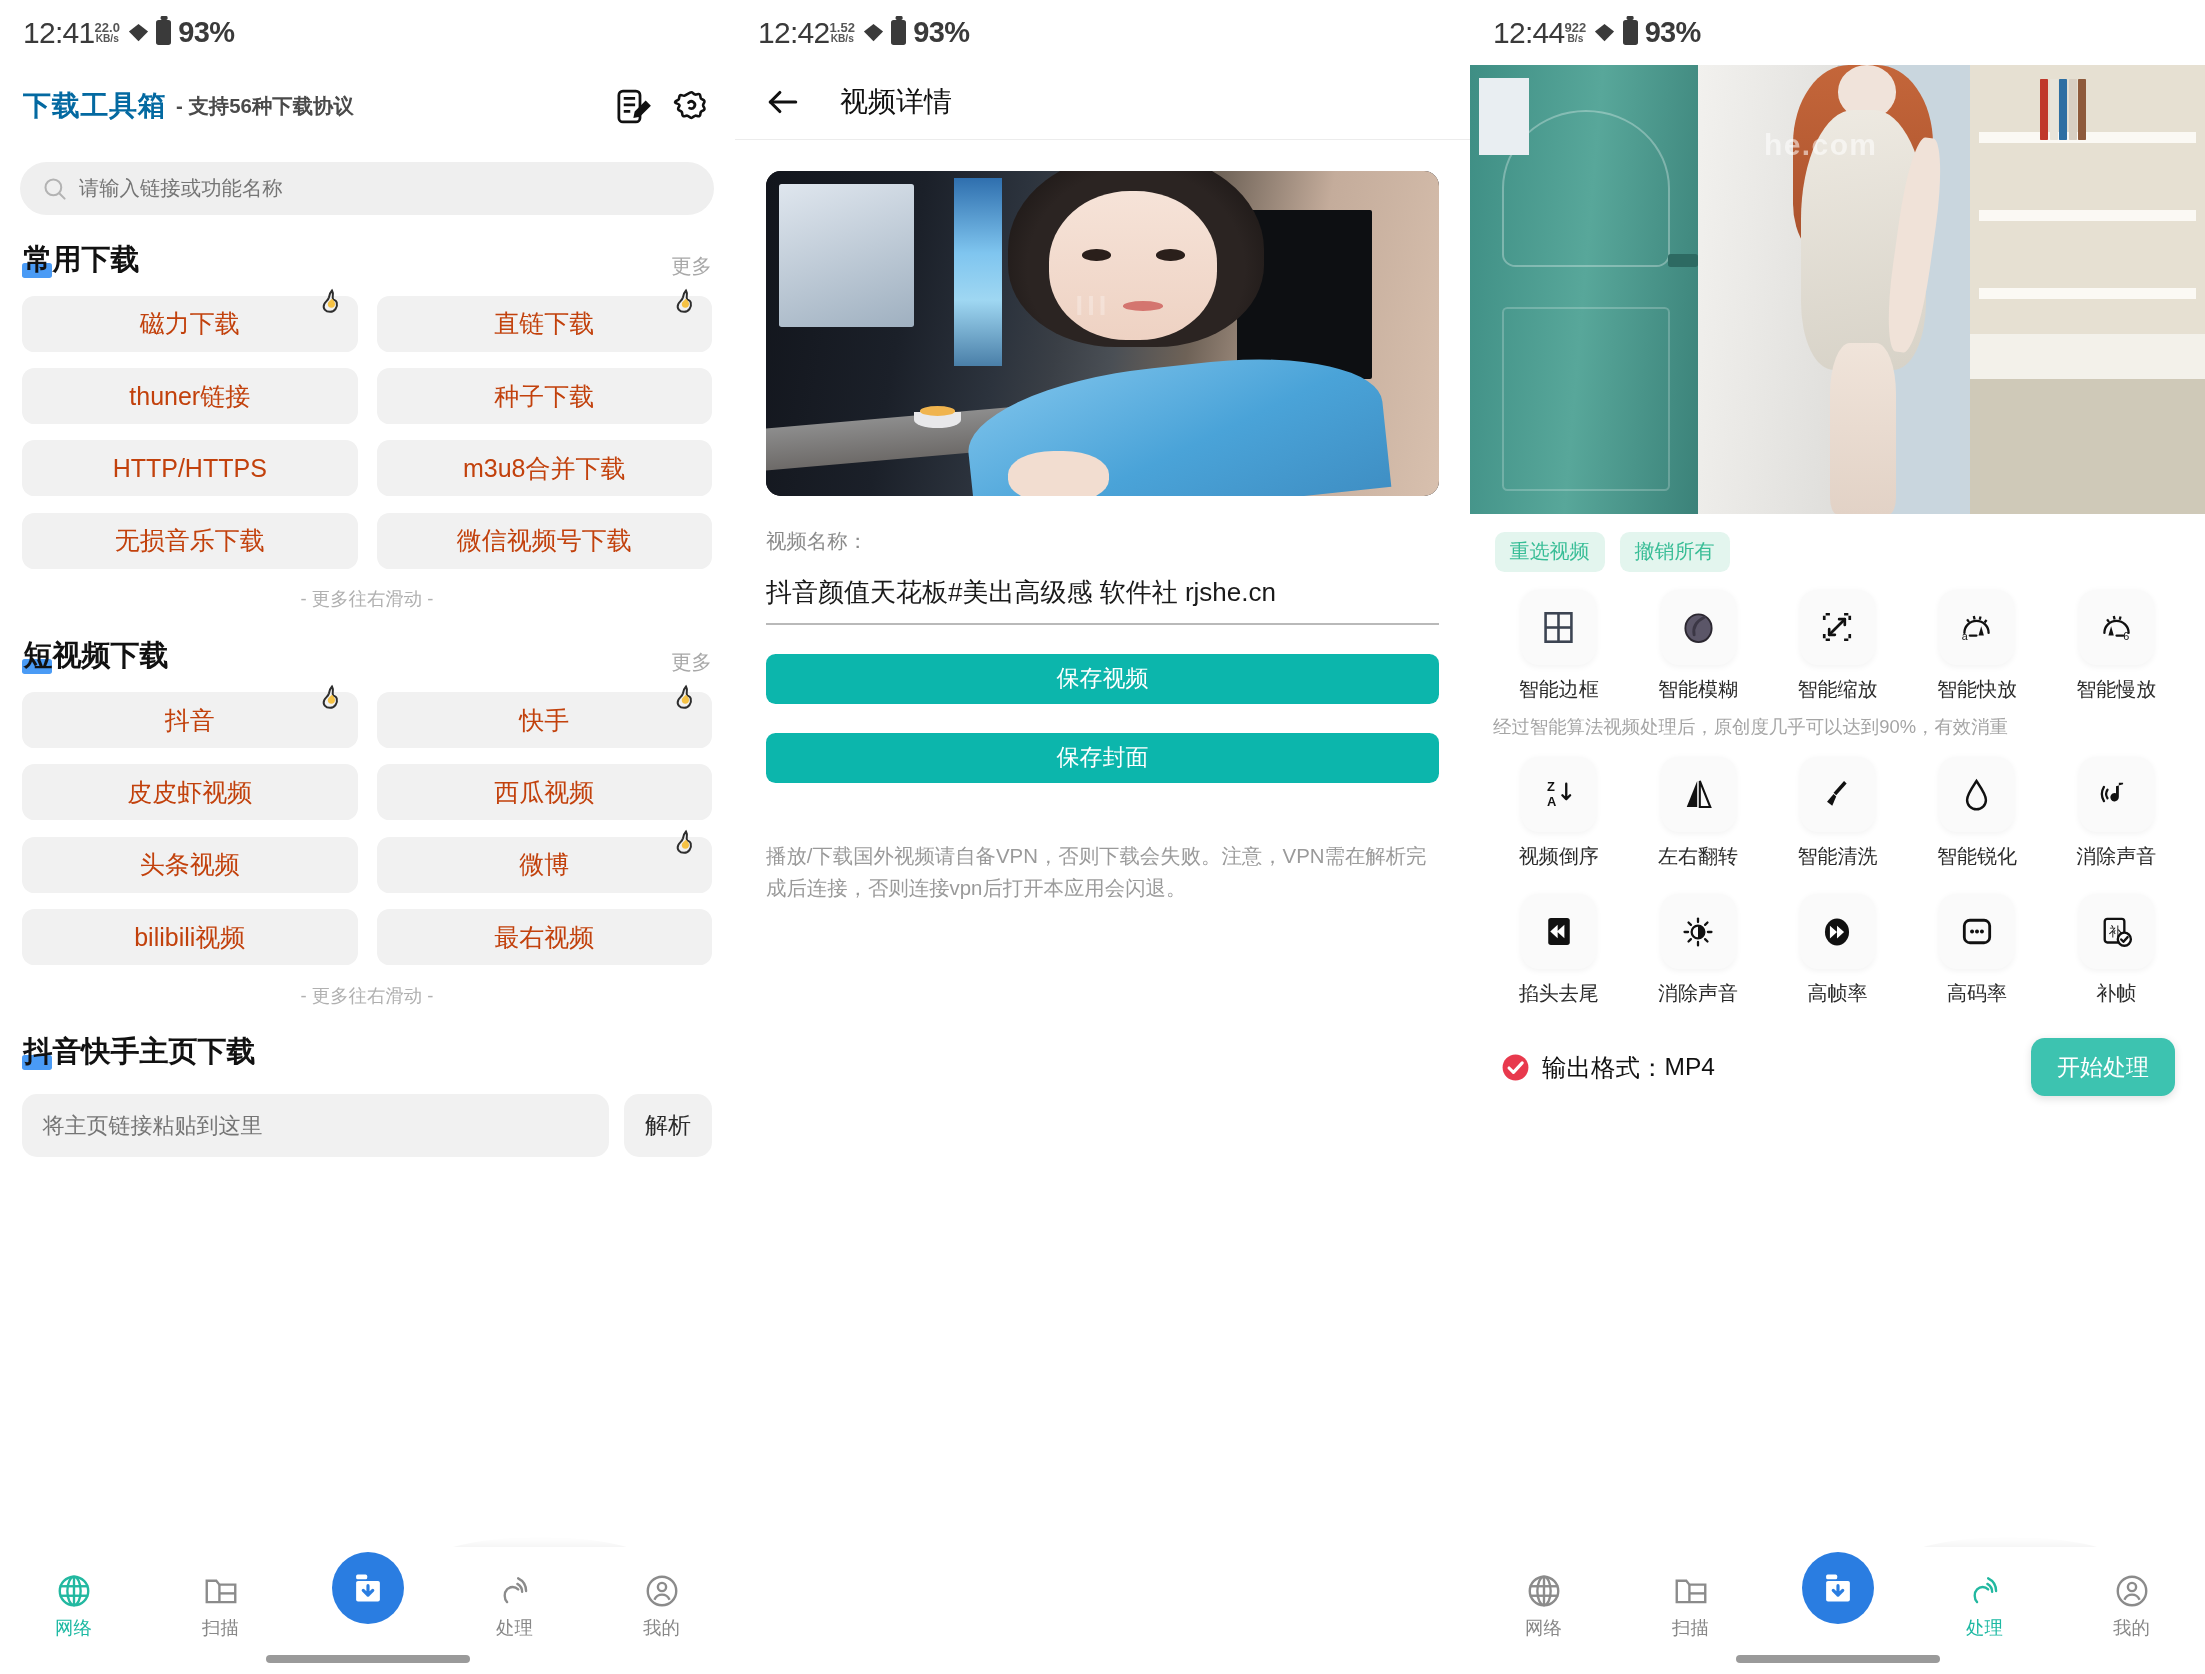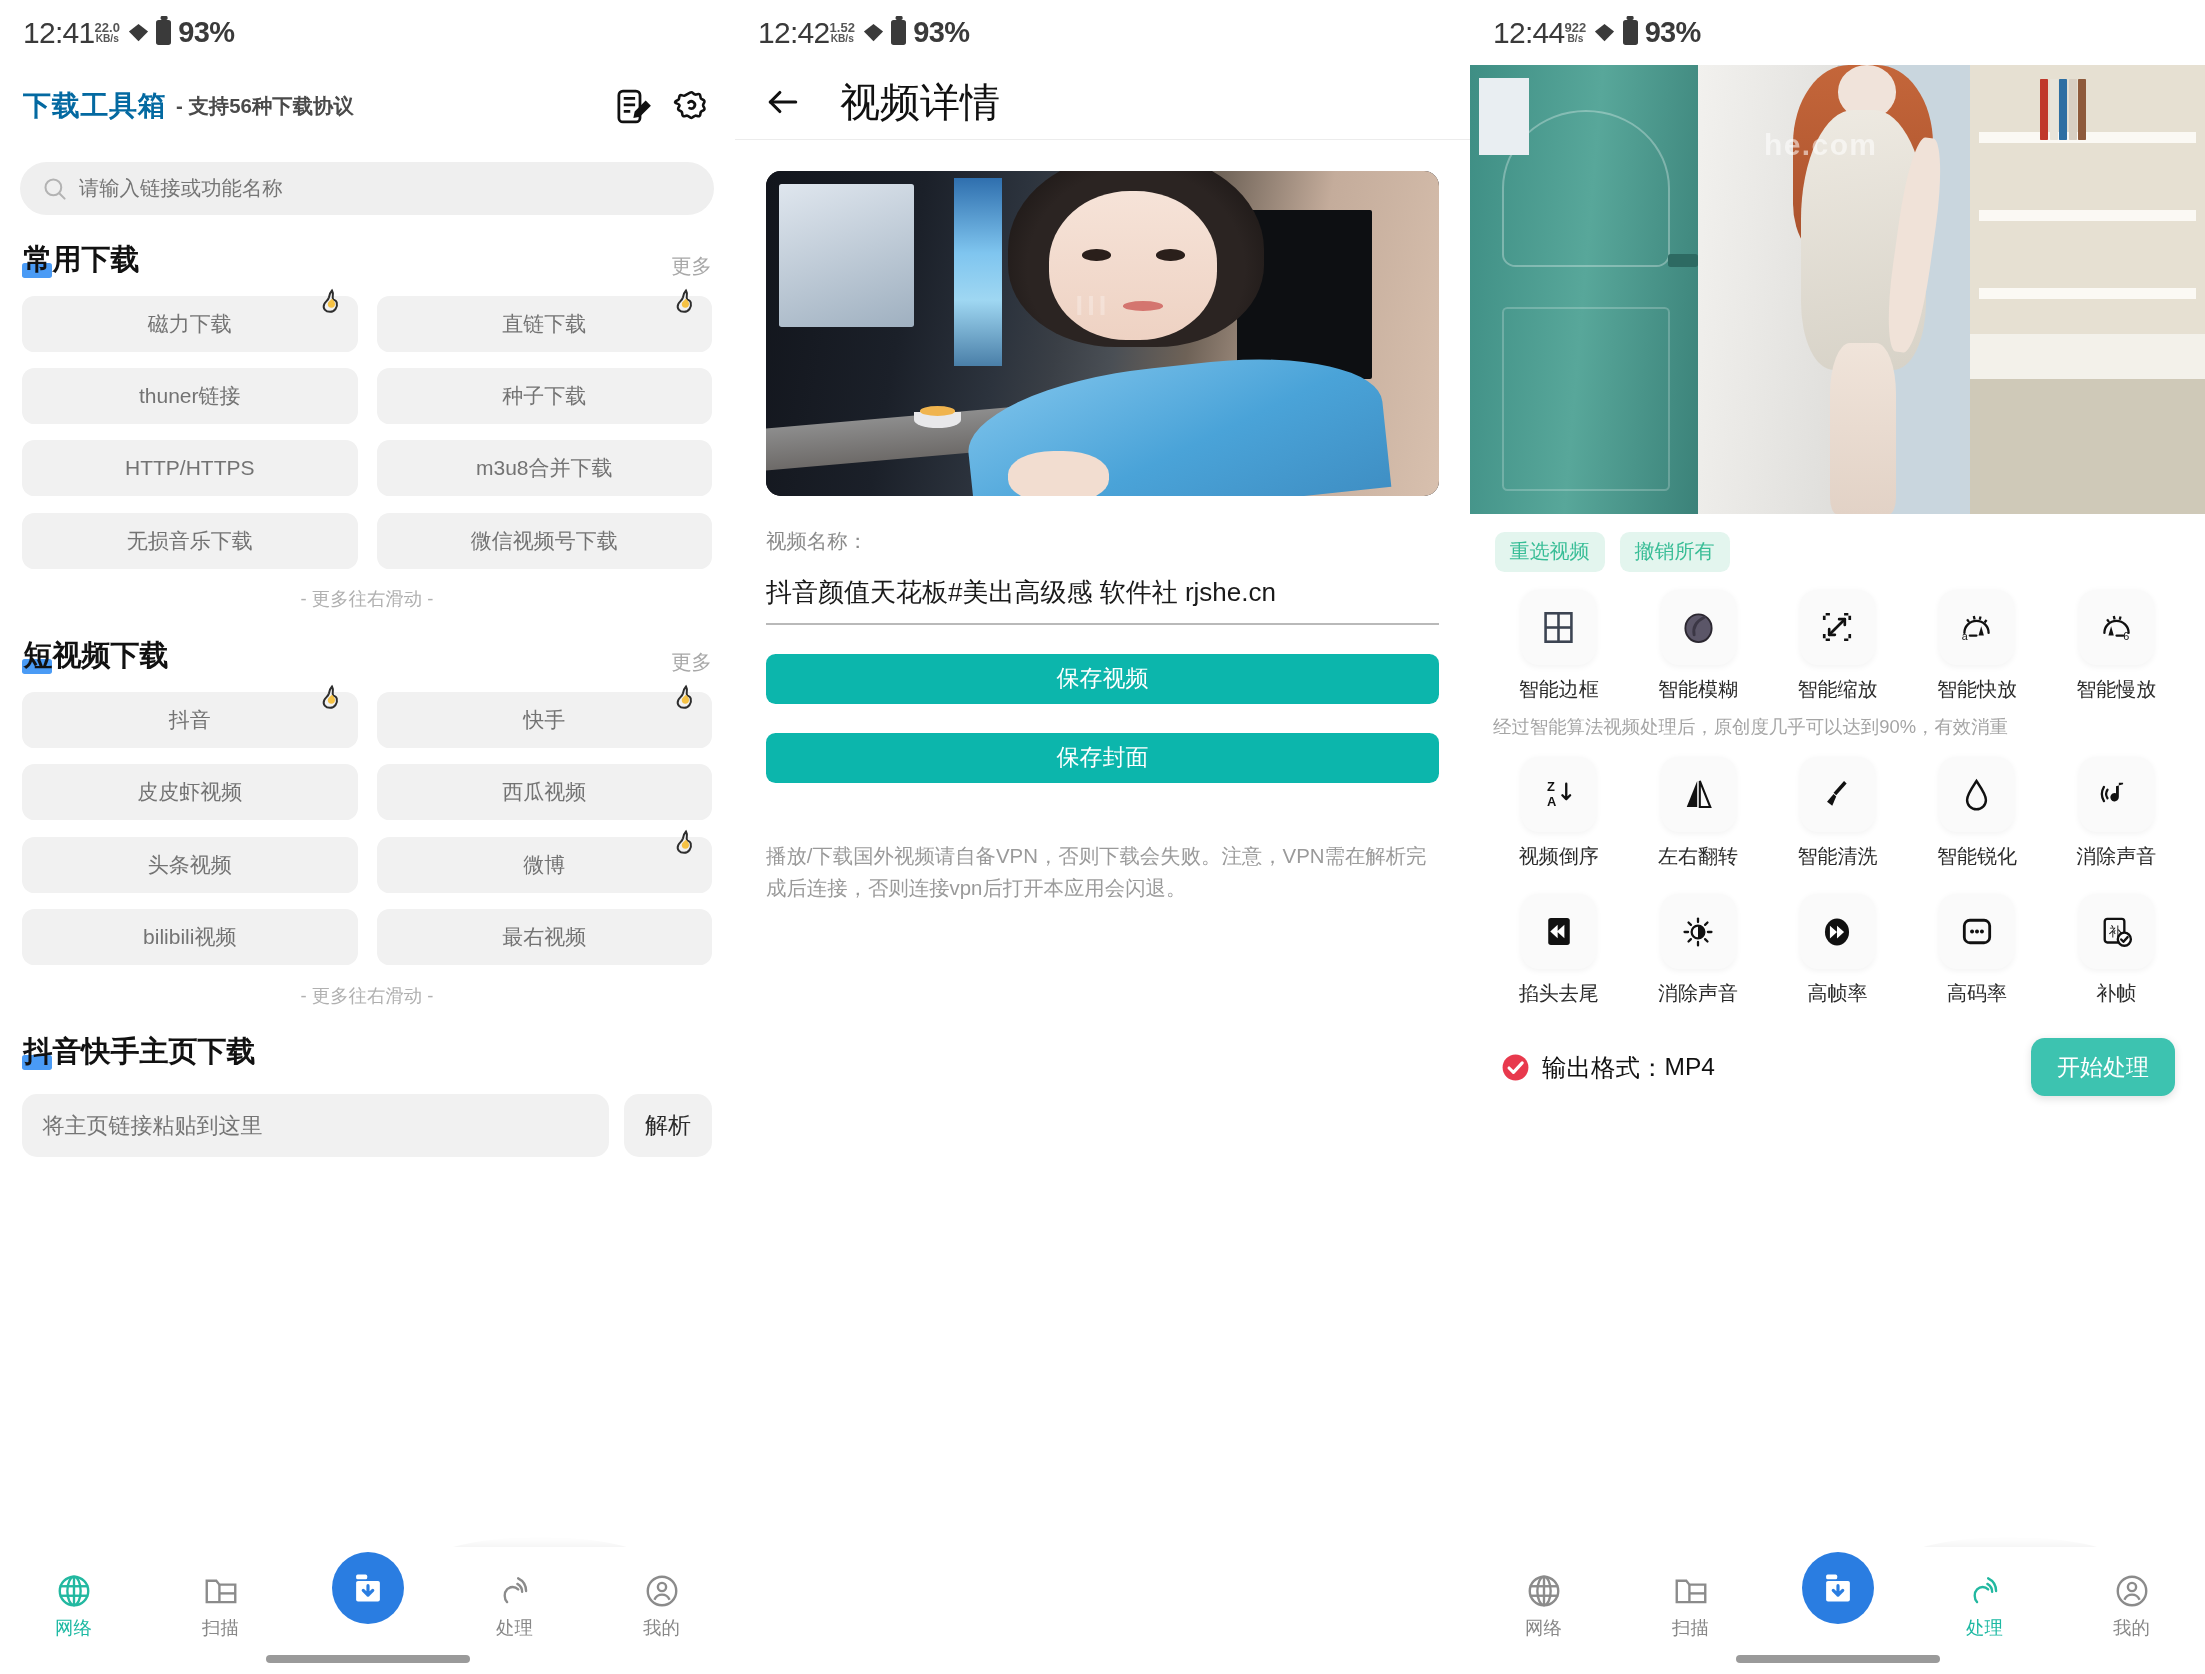--- a/index.html
+++ b/index.html
@@ -48,21 +48,21 @@
                 padding-left:1.4px; z-index:1; }
   .sect-title:before { content:""; position:absolute; left:0; bottom:2px; width:30px;
      height:15px; background:#4a9bf5; border-radius:2.7px; z-index:-1; }
   .sect-more { font-size:20.4px; color:#a8a8a8;margin-top:6px; }
 
   
   .chip-grid { display:grid; grid-template-columns:1fr 1fr; gap:16.3px 19px;
                margin:16.3px 22px 0 22px; }
   .chip { position:relative; height:56px; background:#f1f1f1; border-radius:12.3px;
           display:flex; align-items:center; justify-content:center;
-          font-size:21px; color:#737373; }
+          font-size:25px; color:#c2410c; }
   .chip .fire { position:absolute; right:11px; top:-8.2px; width:30px; height:30px; }
   .swipe-hint { text-align:center; font-size:18.4px; color:#b0b0b0; margin-top:17.7px; }
 
   
   .paste-row { display:flex; gap:15px; margin:22px 22px 0 22px; align-items:center; }
   .paste-input { flex:1; height:63px; background:#f1f1f1; border-radius:15px;
                  display:flex; align-items:center; padding:0 20.4px; }
   .paste-input input { border:none; background:transparent; outline:none;
       font-size:22px; color:#a2a2a2; font-family:inherit; width:100%; }
   .paste-btn { width:88px; height:63px; background:#f1f1f1; border-radius:15px;
@@ -89,21 +89,21 @@
      display:flex; align-items:center; justify-content:center; }
   .nav-center svg { width:38px; height:38px; display:block; }
   .home-ind { position:absolute; bottom:11px; left:50%; transform:translateX(-50%);
      width:204px; height:8.2px; border-radius:4.1px; background:#9a9a9a; }
 
   
   .p2-appbar { height:75px; display:flex; align-items:center; padding:0 29px;
                border-bottom:1.4px solid #ececec; }
   .p2-back { width:38px; height:38px; margin-right:38px; }
   .p2-back svg { display:block; width:100%; height:100%; }
-  .p2-title { font-size:40px; color:#111; font-weight:500; }
+  .p2-title { font-size:28px; color:#111; font-weight:500; }
   .p2-video { margin:31px 31px 0 31px; height:325px; border-radius:15px;
               overflow:hidden; position:relative; background:#0b0b10; }
   .p2-label { margin:31px 31px 0 31px; font-size:20.4px; color:#8b8b8b; }
   .p2-name { margin:19px 31px 0 31px; font-size:26px; color:#1a1a1a;
              line-height:1.4; border-bottom:2px solid #b9b9b9; padding-bottom:12.3px;
              word-break:break-all; }
   .p2-btn { margin:29px 31px 0 31px; height:50px; border-radius:9.5px;
             background:#0cb6ac; color:#fff; font-size:23px;
             display:flex; align-items:center; justify-content:center; }
   .p2-note { margin:57px 31px 0 31px; font-size:20.4px; color:#9a9a9a; line-height:1.6; }

